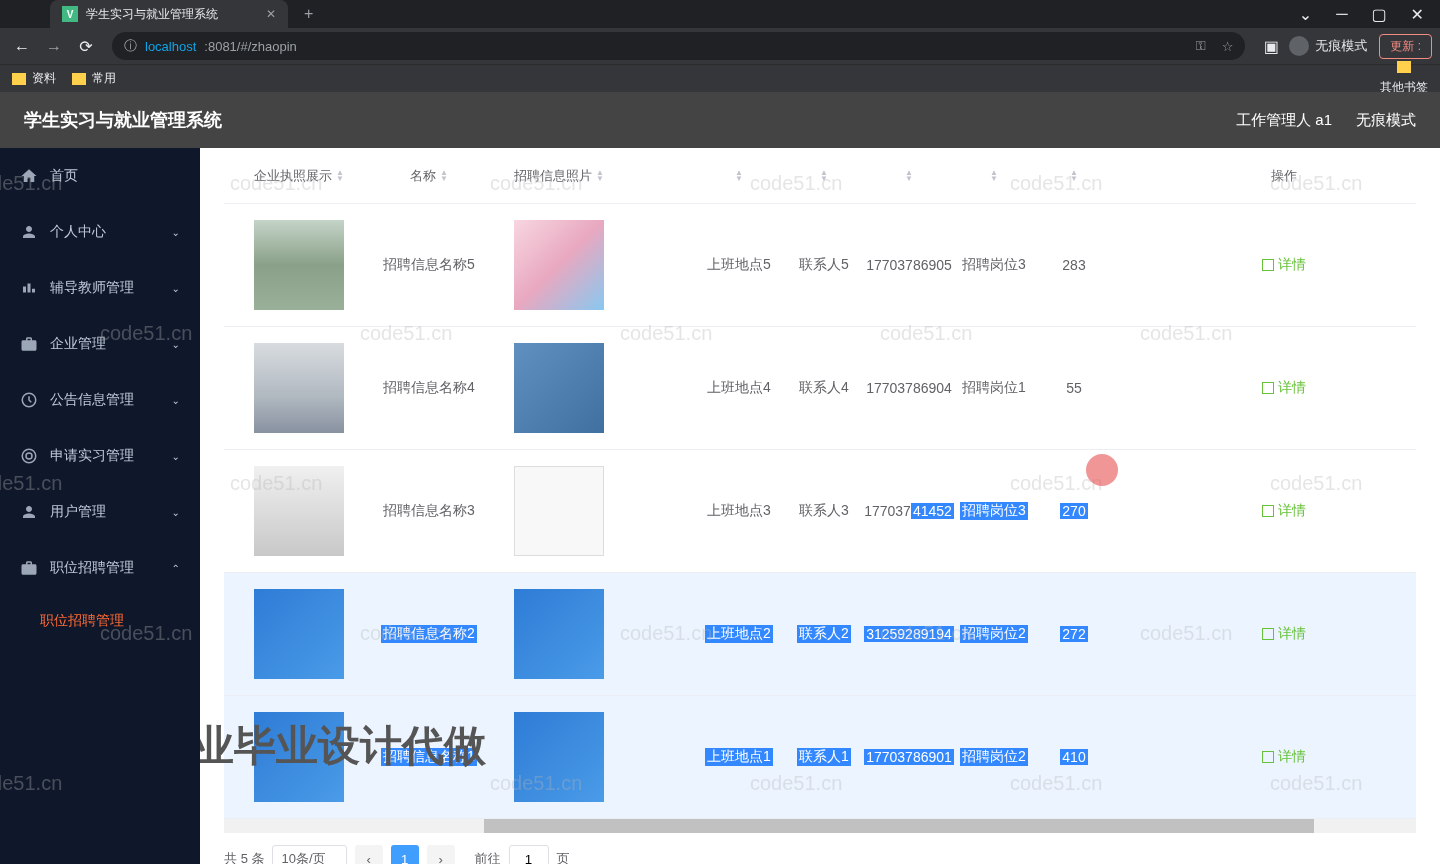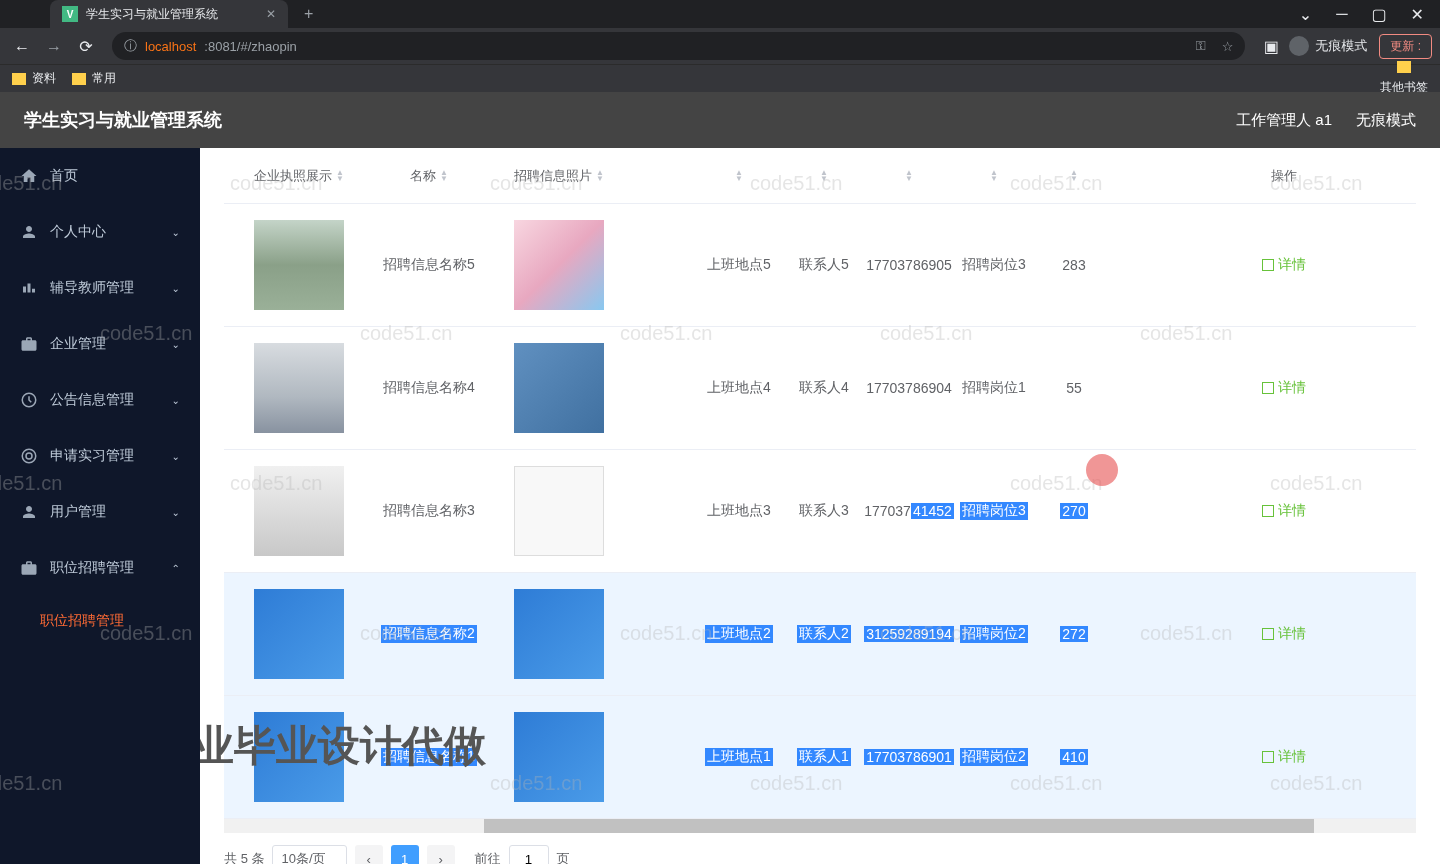--- a/index.html
+++ b/index.html
@@ -10,21 +10,21 @@
 .browser-tab-active { background: #35363a; height: 28px; display: flex; align-items: center; padding: 0 12px; border-radius: 8px 8px 0 0; color: #e8eaed; font-size: 12px; gap: 8px; }
 .tab-favicon { width: 16px; height: 16px; background: #42b983; display: flex; align-items: center; justify-content: center; color: #fff; font-size: 10px; font-weight: bold; }
 .tab-close { color: #9aa0a6; cursor: pointer; margin-left: 40px; }
 .tab-new { color: #9aa0a6; margin-left: 16px; font-size: 16px; }
 .browser-window-controls { margin-left: auto; display: flex; gap: 24px; padding-right: 16px; color: #e8eaed; }
 
 .browser-toolbar { height: 36px; background: #35363a; display: flex; align-items: center; padding: 0 8px; gap: 4px; }
 .nav-btn { width: 28px; height: 28px; display: flex; align-items: center; justify-content: center; color: #9aa0a6; cursor: pointer; }
 .nav-btn.active { color: #e8eaed; }
 .url-bar { flex: 1; background: #202124; height: 28px; border-radius: 14px; display: flex; align-items: center; padding: 0 12px; color: #9aa0a6; font-size: 13px; gap: 8px; margin: 0 8px; }
-.url-host { color: #f97316; }
+.url-host { color: #0ea5e9; }
 .url-right { margin-left: auto; display: flex; gap: 16px; align-items: center; }
 .incognito-badge { display: flex; align-items: center; gap: 6px; color: #e8eaed; font-size: 13px; }
 .incognito-icon { width: 20px; height: 20px; background: #5f6368; border-radius: 50%; }
 .update-btn { border: 1px solid #f28b82; color: #f28b82; padding: 3px 10px; border-radius: 4px; font-size: 12px; margin-left: 8px; }
 
 .bookmarks-bar { height: 28px; background: #35363a; border-top: 1px solid #2b2b2b; display: flex; align-items: center; padding: 0 12px; gap: 16px; }
 .bookmark-item { display: flex; align-items: center; gap: 6px; color: #e8eaed; font-size: 12px; }
 .bookmark-folder { width: 14px; height: 12px; background: #ffd04c; }
 .other-bookmarks { margin-left: auto; flex-direction: column; }
 

